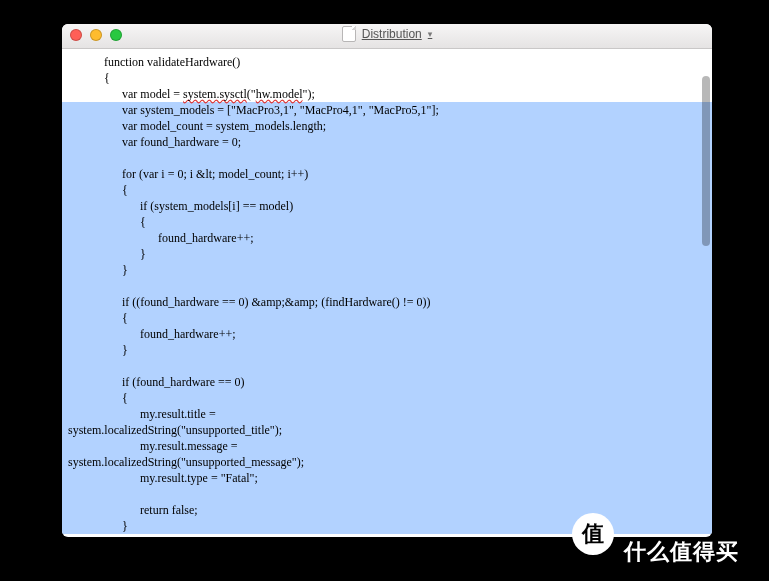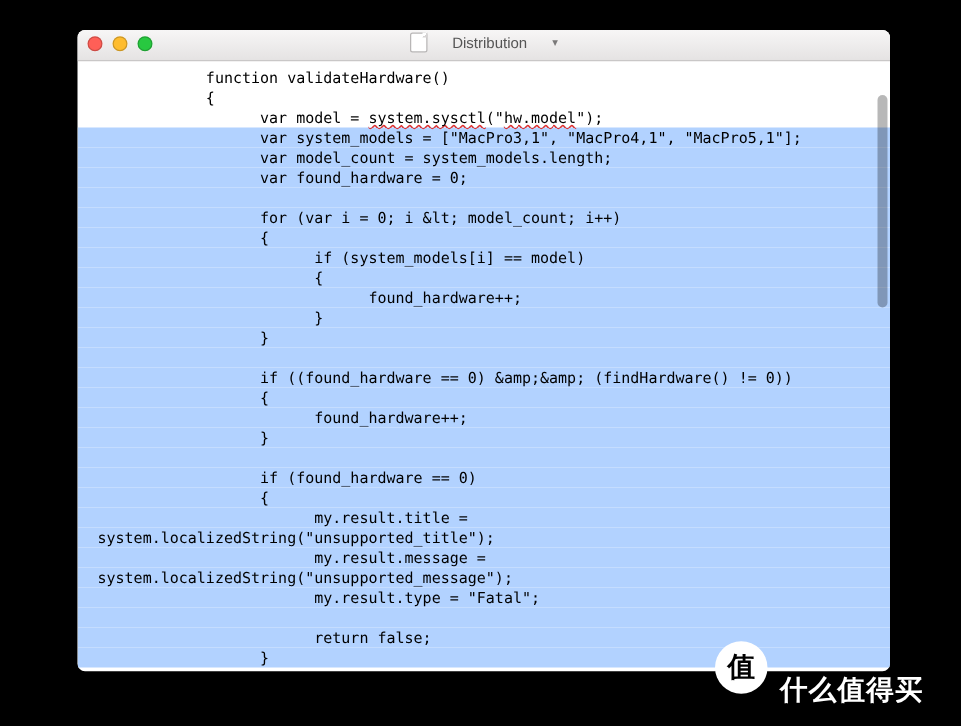--- a/index.html
+++ b/index.html
@@ -4,27 +4,27 @@
 <style>
   html,body{margin:0;padding:0;background:#000;font-family:-apple-system,BlinkMacSystemFont,"Helvetica Neue",Arial,sans-serif;}
   .stage{position:relative;width:769px;height:581px;background:#000;overflow:hidden;}
   .window{position:absolute;left:62px;top:24px;width:650px;height:513px;background:#fff;border-radius:6px;box-shadow:0 15px 40px rgba(0,0,0,.55),0 0 0 1px rgba(0,0,0,.2);overflow:hidden;}
   .titlebar{height:24px;background:linear-gradient(#f7f6f6,#e5e3e3);border-bottom:1px solid #c9c7c7;position:relative;}
   .traffic{position:absolute;left:8px;top:5px;display:flex;gap:8px;}
   .dot{width:12px;height:12px;border-radius:50%;box-shadow:inset 0 0 0 1px rgba(0,0,0,.2);}
   .dot.red{background:#ff5f57;}
   .dot.yellow{background:#febc2e;}
   .dot.green{background:#28c840;}
-  .title-wrap{position:absolute;left:0;right:0;top:0;height:20px;display:flex;align-items:center;justify-content:center;gap:20px;color:#555;font-size:12px;}
+  .title-wrap{position:absolute;left:0;right:0;top:0;height:20px;display:flex;align-items:center;justify-content:center;gap:6px;color:#555;font-size:12px;text-decoration:underline;}
   .doc-icon{width:12px;height:14px;background:#fff;border:1px solid #b8b6b6;border-radius:2px;position:relative;}
   .doc-icon::before{content:"";position:absolute;right:-1px;top:-1px;width:4px;height:4px;background:linear-gradient(135deg,#fff 50%,#d6d4d4 50%);}
   .chev{font-size:9px;color:#7a7979;}
   .content{position:absolute;left:0;right:0;top:24px;bottom:0;overflow:hidden;}
   .code{font-family:Menlo,Consolas,monospace;font-size:12px;line-height:16px;color:#000;white-space:pre;padding:6px 0 0 0;}
-  .code .row{padding:0 16px;}
+  .code .row{padding:0 6px;font-family:Liberation Serif, serif;}
   .row.sel{background:#b2d2ff;}
   .err{text-decoration:underline wavy #d33;text-decoration-skip-ink:none;}
   
   .sbar{position:absolute;right:2px;top:28px;width:8px;height:170px;background:rgba(0,0,0,.28);border-radius:5px;}
   
   .badge{position:absolute;right:30px;bottom:14px;display:flex;align-items:center;gap:10px;color:#fff;}
   .badge-circle{width:42px;height:42px;border-radius:50%;background:#fff;display:flex;align-items:center;justify-content:center;color:#000;font-weight:900;font-size:22px;font-family:"Hiragino Sans GB","Microsoft YaHei",sans-serif;}
   .badge-text{font-size:22px;font-weight:700;font-family:"Hiragino Sans GB","Microsoft YaHei",sans-serif;letter-spacing:1px;margin-top:36px;}
 </style>
 </head>

